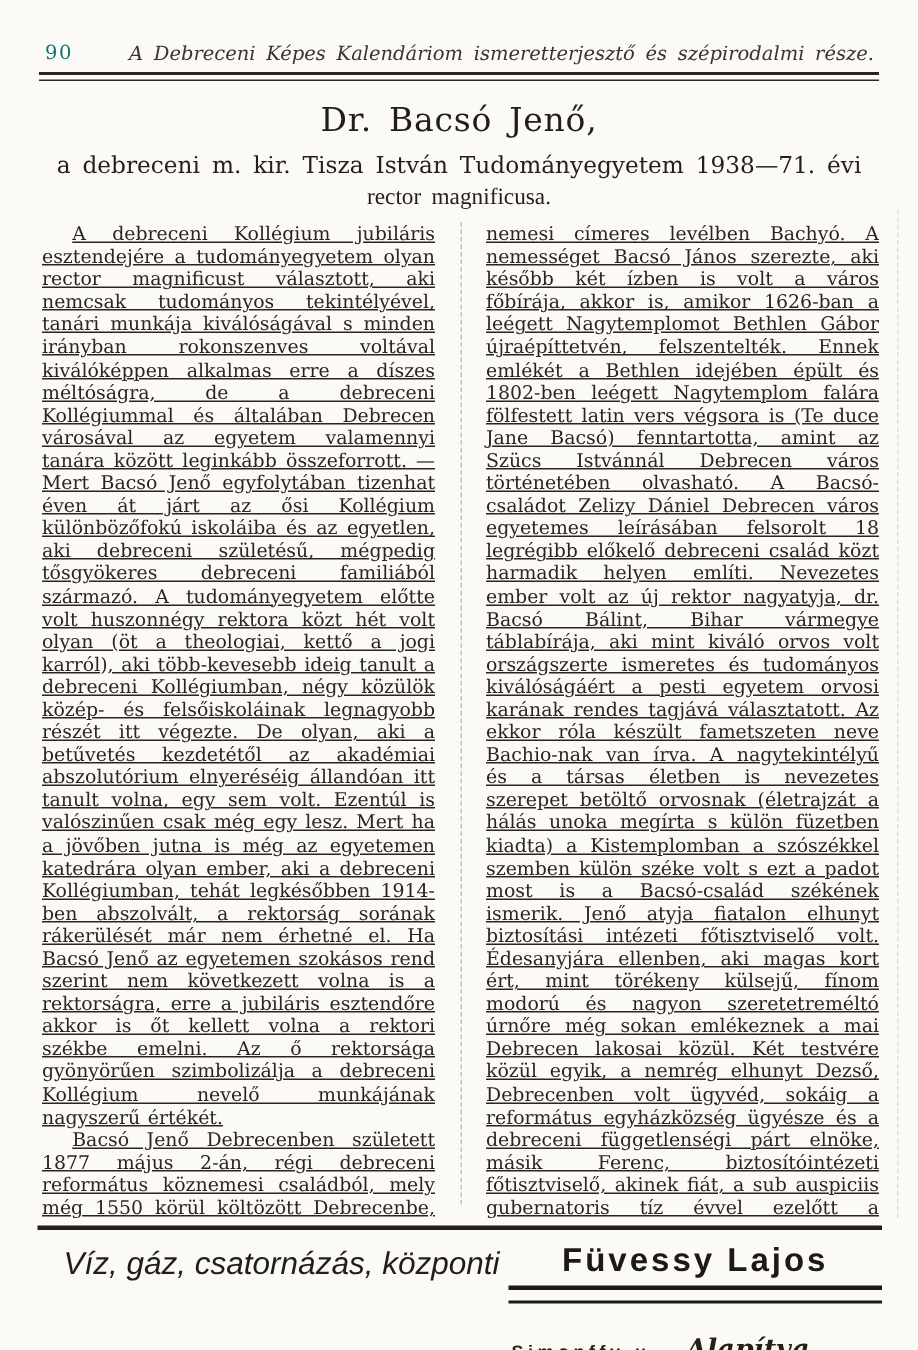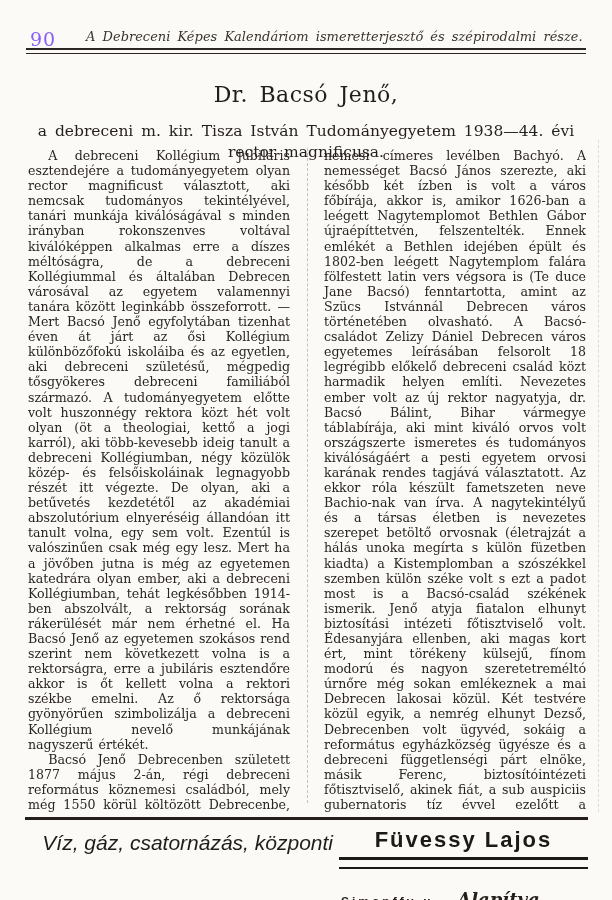--- a/index.html
+++ b/index.html
@@ -13,21 +13,21 @@
     overflow: hidden;
   }
   
   .runhead {
     position: absolute;
     top: 28px; left: 28px; right: 28px;
     height: 18px;
   }
   .page-number {
     position: absolute; left: 2px; top: 0;
-    font-size: 19px; letter-spacing: 1px; color: #8b5cf6;
+    font-size: 13px; letter-spacing: 1px; color: #0f766e;
   }
   .running-title {
     position: absolute; left: 58px; right: 60px; top: 1px;
     text-align: center;
     font-style: italic;
     font-size: 13px;
     word-spacing: 3px;
     color: #3a342d;
     white-space: nowrap;
   }
@@ -38,21 +38,21 @@
     border-top: 2px solid #2c2722;
     border-bottom: 1px solid #2c2722;
   }
   
   .title-block {
     position: absolute;
     top: 68px; left: 20px; right: 20px;
     text-align: center;
   }
   .article-title {
-    margin: 14px;
+    margin: 0;
     font-size: 22px;
     font-weight: normal;
     letter-spacing: 0.5px;
     word-spacing: 4px;
     color: #211d18;
   }
   .article-subtitle {
     margin: 7px 0 0 0;
     font-size: 15.5px;
     line-height: 21px;
@@ -68,21 +68,21 @@
     overflow: hidden;
   }
   .col {
     flex: 1 1 0;
     text-align: justify;
     font-size: 12.6px;
     line-height: 15.1px;
     word-spacing: 1px;
     color: #2a2521;
   }
-  .col p { margin: 0; }
+  .col p { margin: 0; text-decoration: underline; }
   .col p.indent { text-indent: 1.6em; }
   .col-divider {
     flex: 0 0 0;
     margin: 0 16px 0 17px;
     border-left: 1px dashed rgba(70,62,52,0.30);
     height: 655px;
   }
   .edge-artifact {
     position: absolute;
     right: 13px; top: 140px; height: 672px;
@@ -155,22 +155,22 @@
 <div class="page">
 
   <div class="runhead">
     <span class="page-number">90</span>
     <span class="running-title">A Debreceni Képes Kalendáriom ismeretterjesztő és szépirodalmi része.</span>
   </div>
   <div class="header-rule"></div>
 
   <div class="title-block">
     <h1 class="article-title">Dr. Bacsó Jenő,</h1>
-    <div class="article-subtitle">a debreceni m. kir. Tisza István Tudományegyetem 1938—44. évi</div>
-    <div class="article-subtitle" style="margin-top:0;">rector magnificusa.</div>
+    <div class="article-subtitle">a debreceni m. kir. Tisza István Tudományegyetem 1938—71. évi</div>
+    <div class="article-subtitle" style="margin-top:0;font-family:Liberation Serif, serif;">rector magnificusa.</div>
   </div>
 
   <div class="columns">
     <div class="col">
       <p class="indent">A debreceni Kollégium jubiláris esztendejére a tudományegyetem olyan rector magnificust választott, aki nemcsak tudományos tekintélyével, tanári munkája kiválóságával s minden irányban rokonszenves voltával kiválóképpen alkalmas erre a díszes méltóságra, de a debreceni Kollégiummal és általában Debrecen városával az egyetem valamennyi tanára között leginkább összeforrott. — Mert Bacsó Jenő egyfolytában tizenhat éven át járt az ősi Kollégium különbözőfokú iskoláiba és az egyetlen, aki debreceni születésű, mégpedig tősgyökeres debreceni familiából származó. A tudományegyetem előtte volt huszonnégy rektora közt hét volt olyan (öt a theologiai, kettő a jogi karról), aki több-kevesebb ideig tanult a debreceni Kollégiumban, négy közülök közép- és felsőiskoláinak legnagyobb részét itt végezte. De olyan, aki a betűvetés kezdetétől az akadémiai abszolutórium elnyeréséig állandóan itt tanult volna, egy sem volt. Ezentúl is valószinűen csak még egy lesz. Mert ha a jövőben jutna is még az egyetemen katedrára olyan ember, aki a debreceni Kollégiumban, tehát legkésőbben 1914-ben abszolvált, a rektorság sorának rákerülését már nem érhetné el. Ha Bacsó Jenő az egyetemen szokásos rend szerint nem következett volna is a rektorságra, erre a jubiláris esztendőre akkor is őt kellett volna a rektori székbe emelni. Az ő rektorsága gyönyörűen szimbolizálja a debreceni Kollégium nevelő munkájának nagyszerű értékét.</p>
       <p class="indent">Bacsó Jenő Debrecenben született 1877 május 2-án, régi debreceni református köznemesi családból, mely még 1550 körül költözött Debrecenbe, a családi hagyomány szerint Bihar megyéből. A család nevét az idők folyamán többféleképpen írták : Batsó, Bachó, a</p>
     </div>
     <div class="col-divider"></div>
     <div class="col">
       <p>nemesi címeres levélben Bachyó. A nemességet Bacsó János szerezte, aki később két ízben is volt a város főbírája, akkor is, amikor 1626-ban a leégett Nagytemplomot Bethlen Gábor újraépíttetvén, felszentelték. Ennek emlékét a Bethlen idejében épült és 1802-ben leégett Nagytemplom falára fölfestett latin vers végsora is (Te duce Jane Bacsó) fenntartotta, amint az Szücs Istvánnál Debrecen város történetében olvasható. A Bacsó-családot Zelizy Dániel Debrecen város egyetemes leírásában felsorolt 18 legrégibb előkelő debreceni család közt harmadik helyen említi. Nevezetes ember volt az új rektor nagyatyja, dr. Bacsó Bálint, Bihar vármegye táblabírája, aki mint kiváló orvos volt országszerte ismeretes és tudományos kiválóságáért a pesti egyetem orvosi karának rendes tagjává választatott. Az ekkor róla készült fametszeten neve Bachio-nak van írva. A nagytekintélyű és a társas életben is nevezetes szerepet betöltő orvosnak (életrajzát a hálás unoka megírta s külön füzetben kiadta) a Kistemplomban a szószékkel szemben külön széke volt s ezt a padot most is a Bacsó-család székének ismerik. Jenő atyja fiatalon elhunyt biztosítási intézeti főtisztviselő volt. Édesanyjára ellenben, aki magas kort ért, mint törékeny külsejű, fínom modorú és nagyon szeretetreméltó úrnőre még sokan emlékeznek a mai Debrecen lakosai közül. Két testvére közül egyik, a nemrég elhunyt Dezső, Debrecenben volt ügyvéd, sokáig a református egyházközség ügyésze és a debreceni függetlenségi párt elnöke, másik Ferenc, biztosítóintézeti főtisztviselő, akinek fiát, a sub auspiciis gubernatoris tíz évvel ezelőtt a debreceni egyetem jogi karán felavatott Ferencet szintén sokan ismerik.</p>

